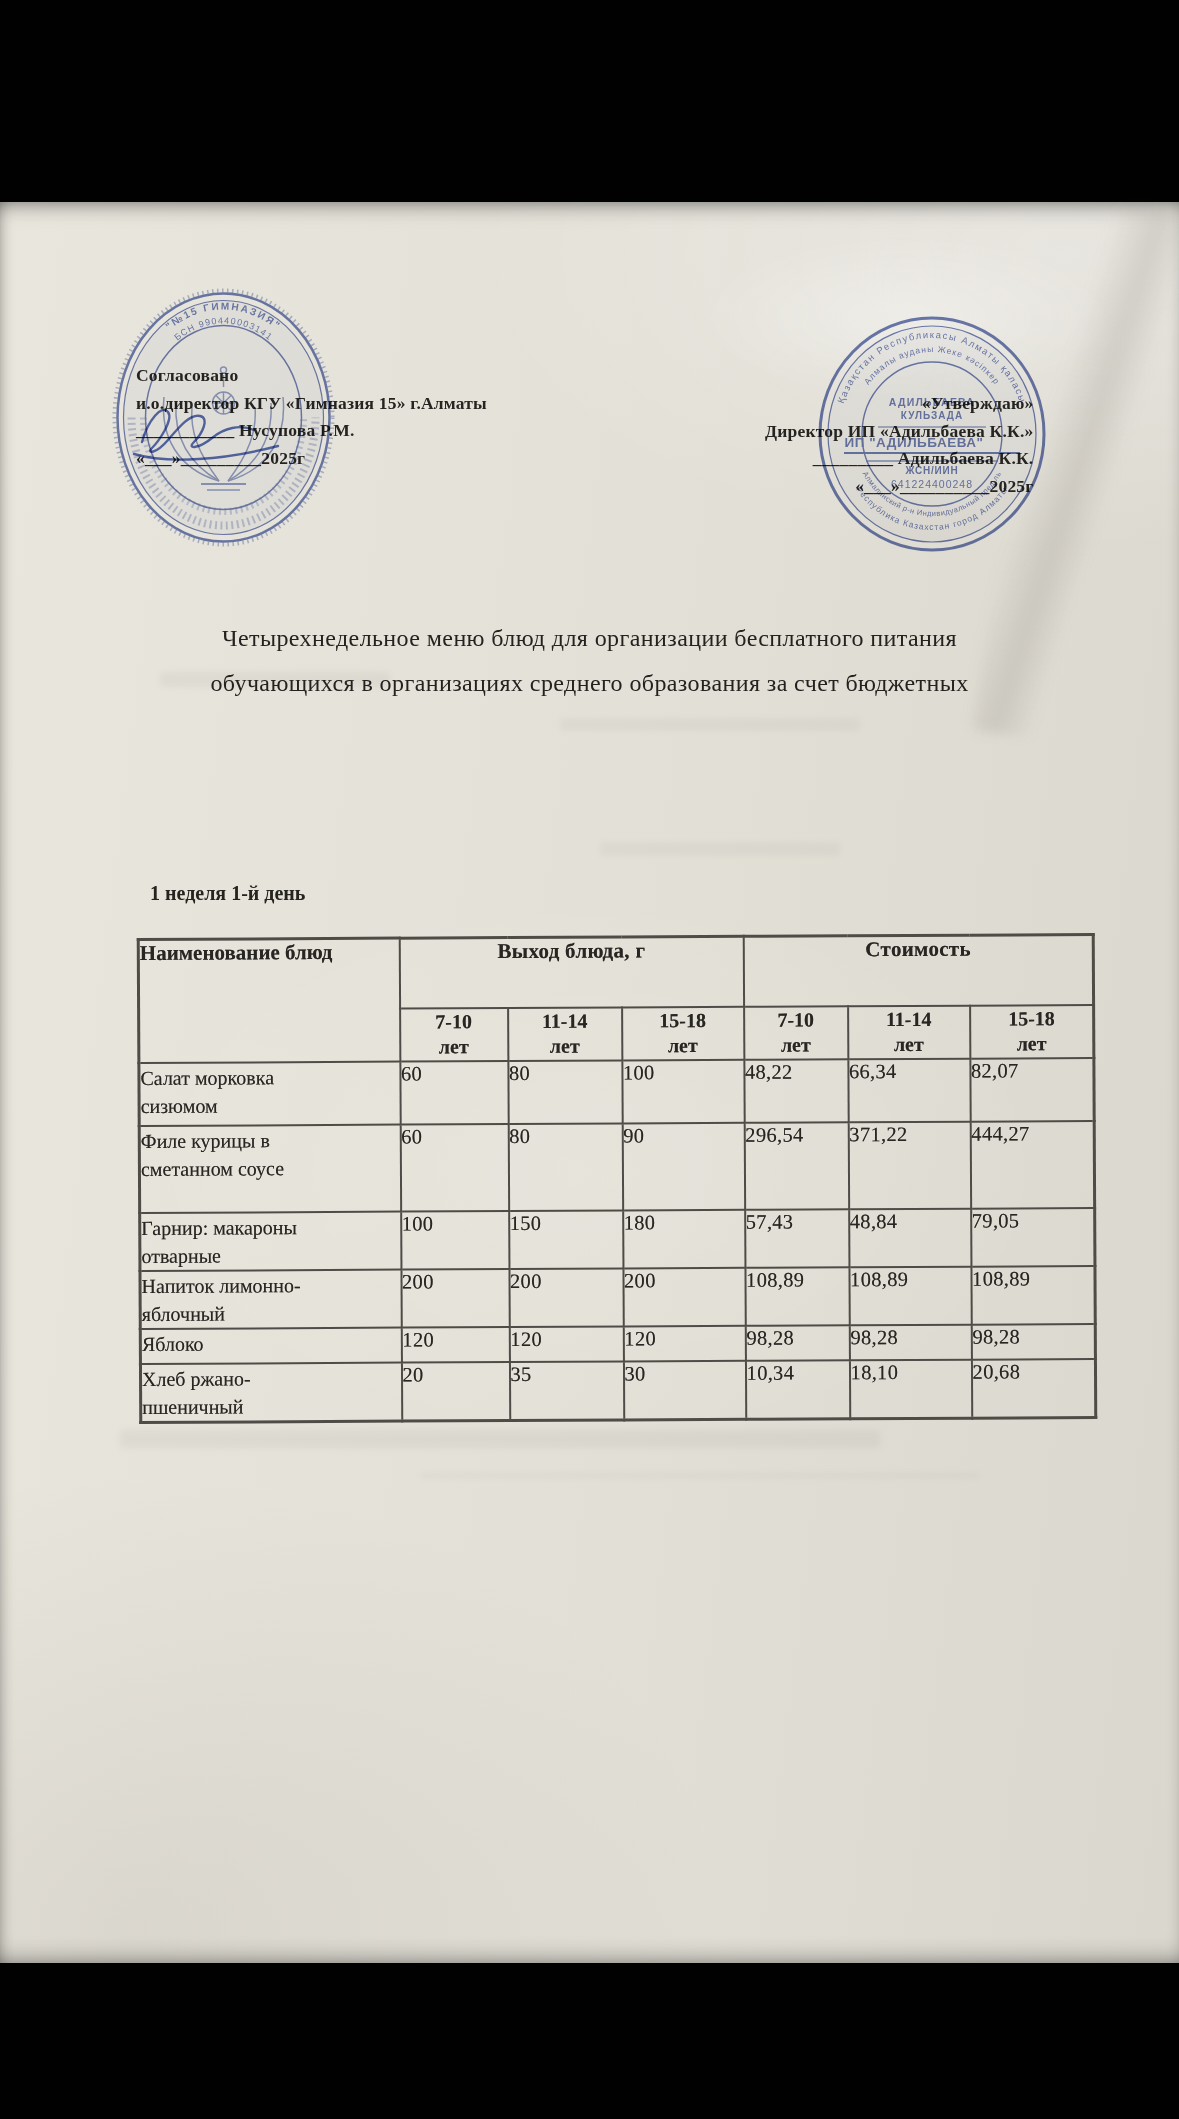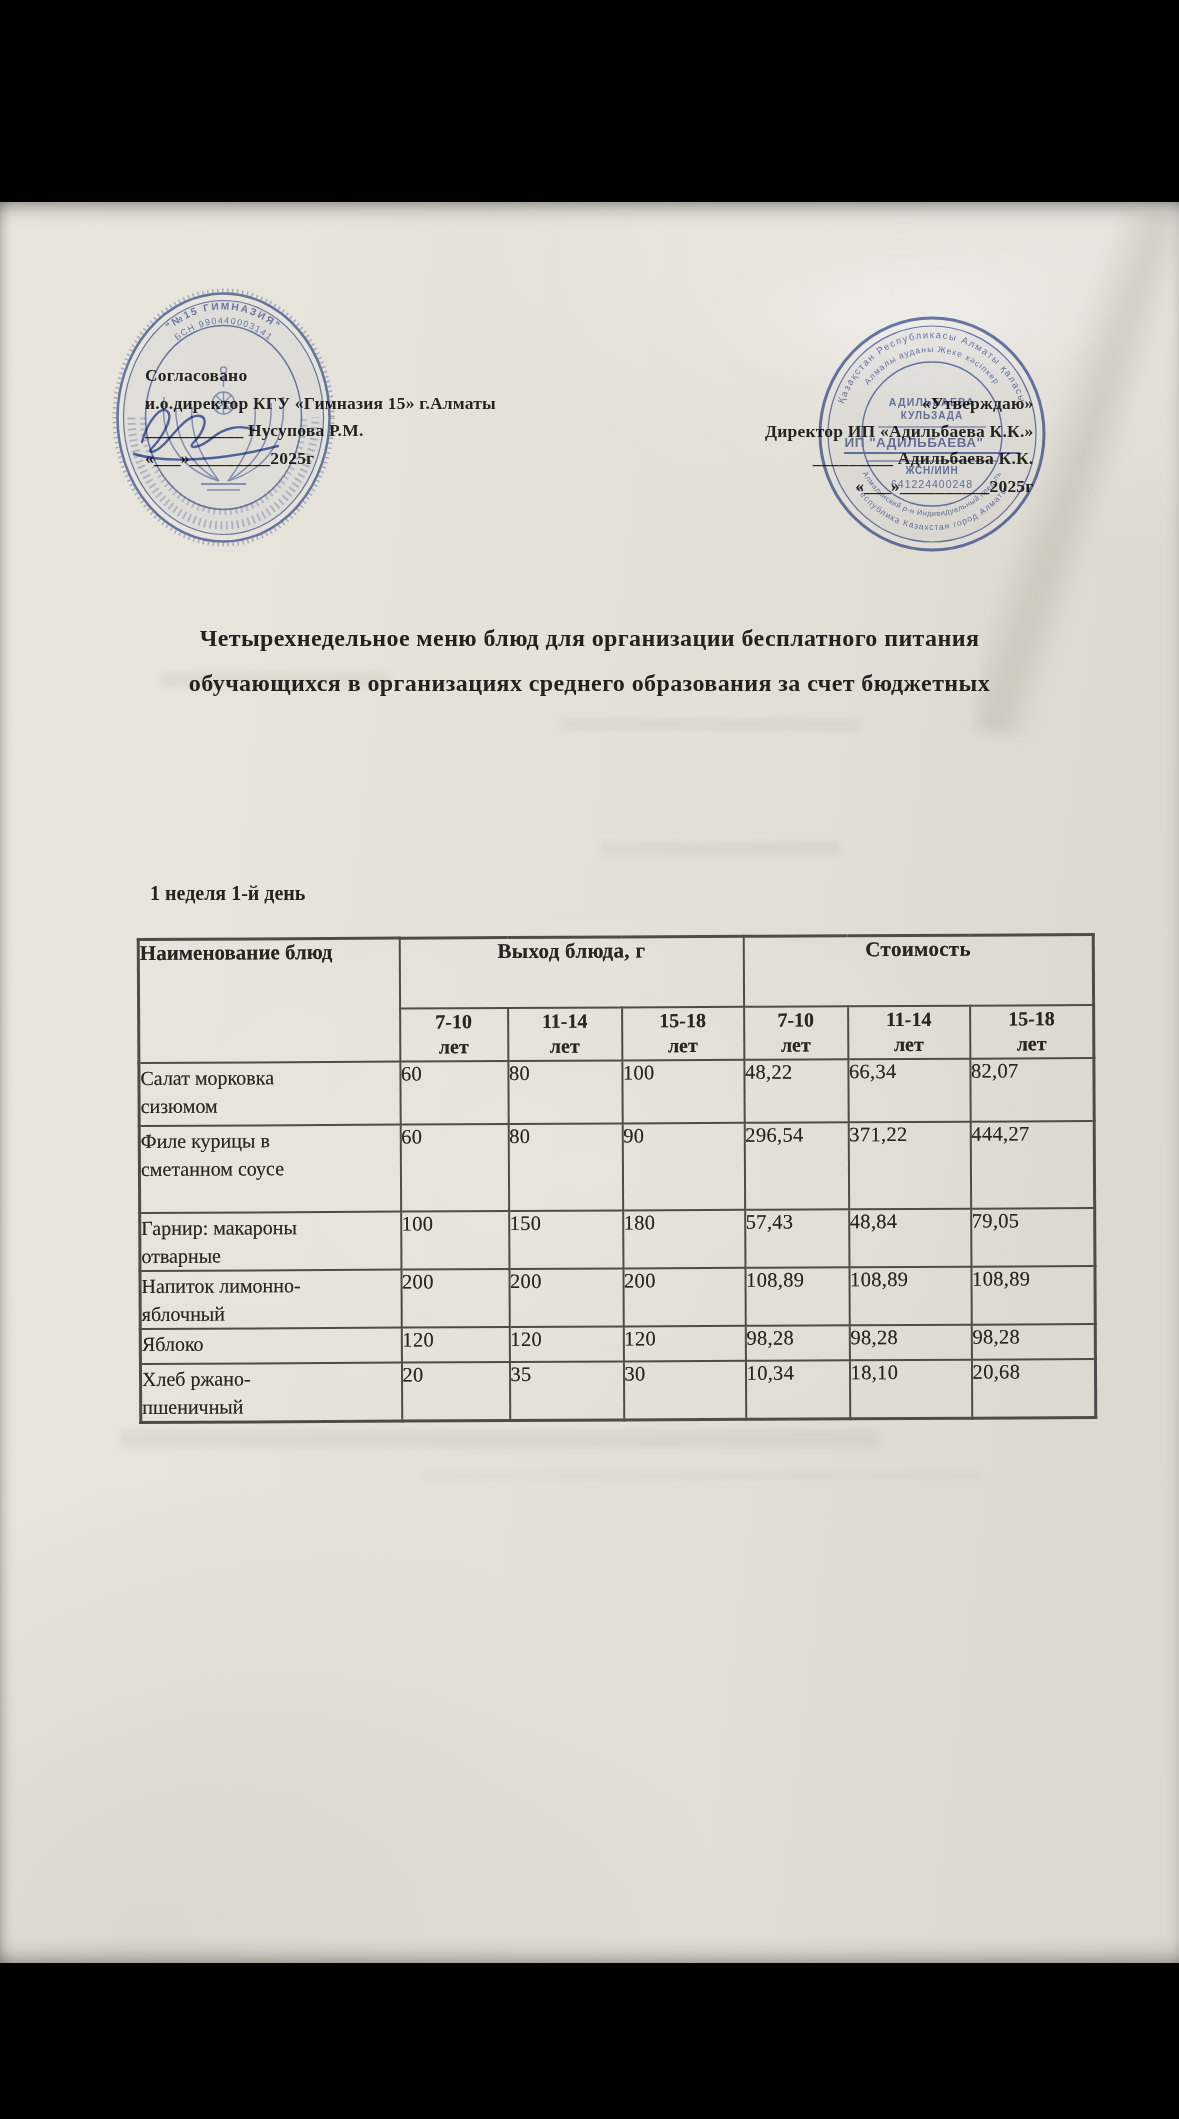--- a/index.html
+++ b/index.html
@@ -27,25 +27,25 @@
 
   .smudge{position:absolute;background:#8e8a80;filter:blur(3px);border-radius:4px;}
   .sm1{left:160px;top:470px;width:230px;height:15px;opacity:.10;}
   .sm2{left:560px;top:516px;width:300px;height:13px;opacity:.08;}
   .sm3{left:600px;top:640px;width:240px;height:14px;opacity:.08;}
   .sm4{left:120px;top:1228px;width:760px;height:18px;opacity:.10;}
   .sm5{left:420px;top:1272px;width:560px;height:3px;opacity:.14;}
 
   .appr{position:absolute;font-weight:bold;font-size:17.5px;line-height:27.5px;color:#262420;
         letter-spacing:.2px;white-space:nowrap;}
-  .appr.left{left:145px;top:160px;}
+  .appr.left{left:136px;top:160px;}
   .appr.right{left:765px;top:188px;text-align:right;}
 
   .doc-title{position:absolute;top:414px;left:50%;transform:translateX(-50%);width:1080px;
-    text-align:center;font-weight:bold;font-size:24px;line-height:45px;color:#24221f;letter-spacing:.4px;}
+    text-align:center;font-weight:normal;font-size:24px;line-height:45px;color:#24221f;letter-spacing:.4px;}
 
   .section-label{position:absolute;left:150px;top:680px;font-weight:bold;font-size:20px;color:#26241f;}
 
   table.menu{position:absolute;left:138px;top:736px;width:955px;border-collapse:collapse;
     table-layout:fixed;transform:rotate(-0.3deg);transform-origin:0 50%;
     border:3px solid #4f4c47;}
   table.menu th, table.menu td{border:2px solid #4f4c47;padding:0;
     color:#282623;text-shadow:0 0 .5px rgba(45,42,38,.55);}
   .r-group{height:70px;}  .r-age{height:52px;}
   .r1{height:63px;} .r2{height:87px;} .r3{height:57px;} .r4{height:51px;} .r5{height:35px;} .r6{height:59px;}

